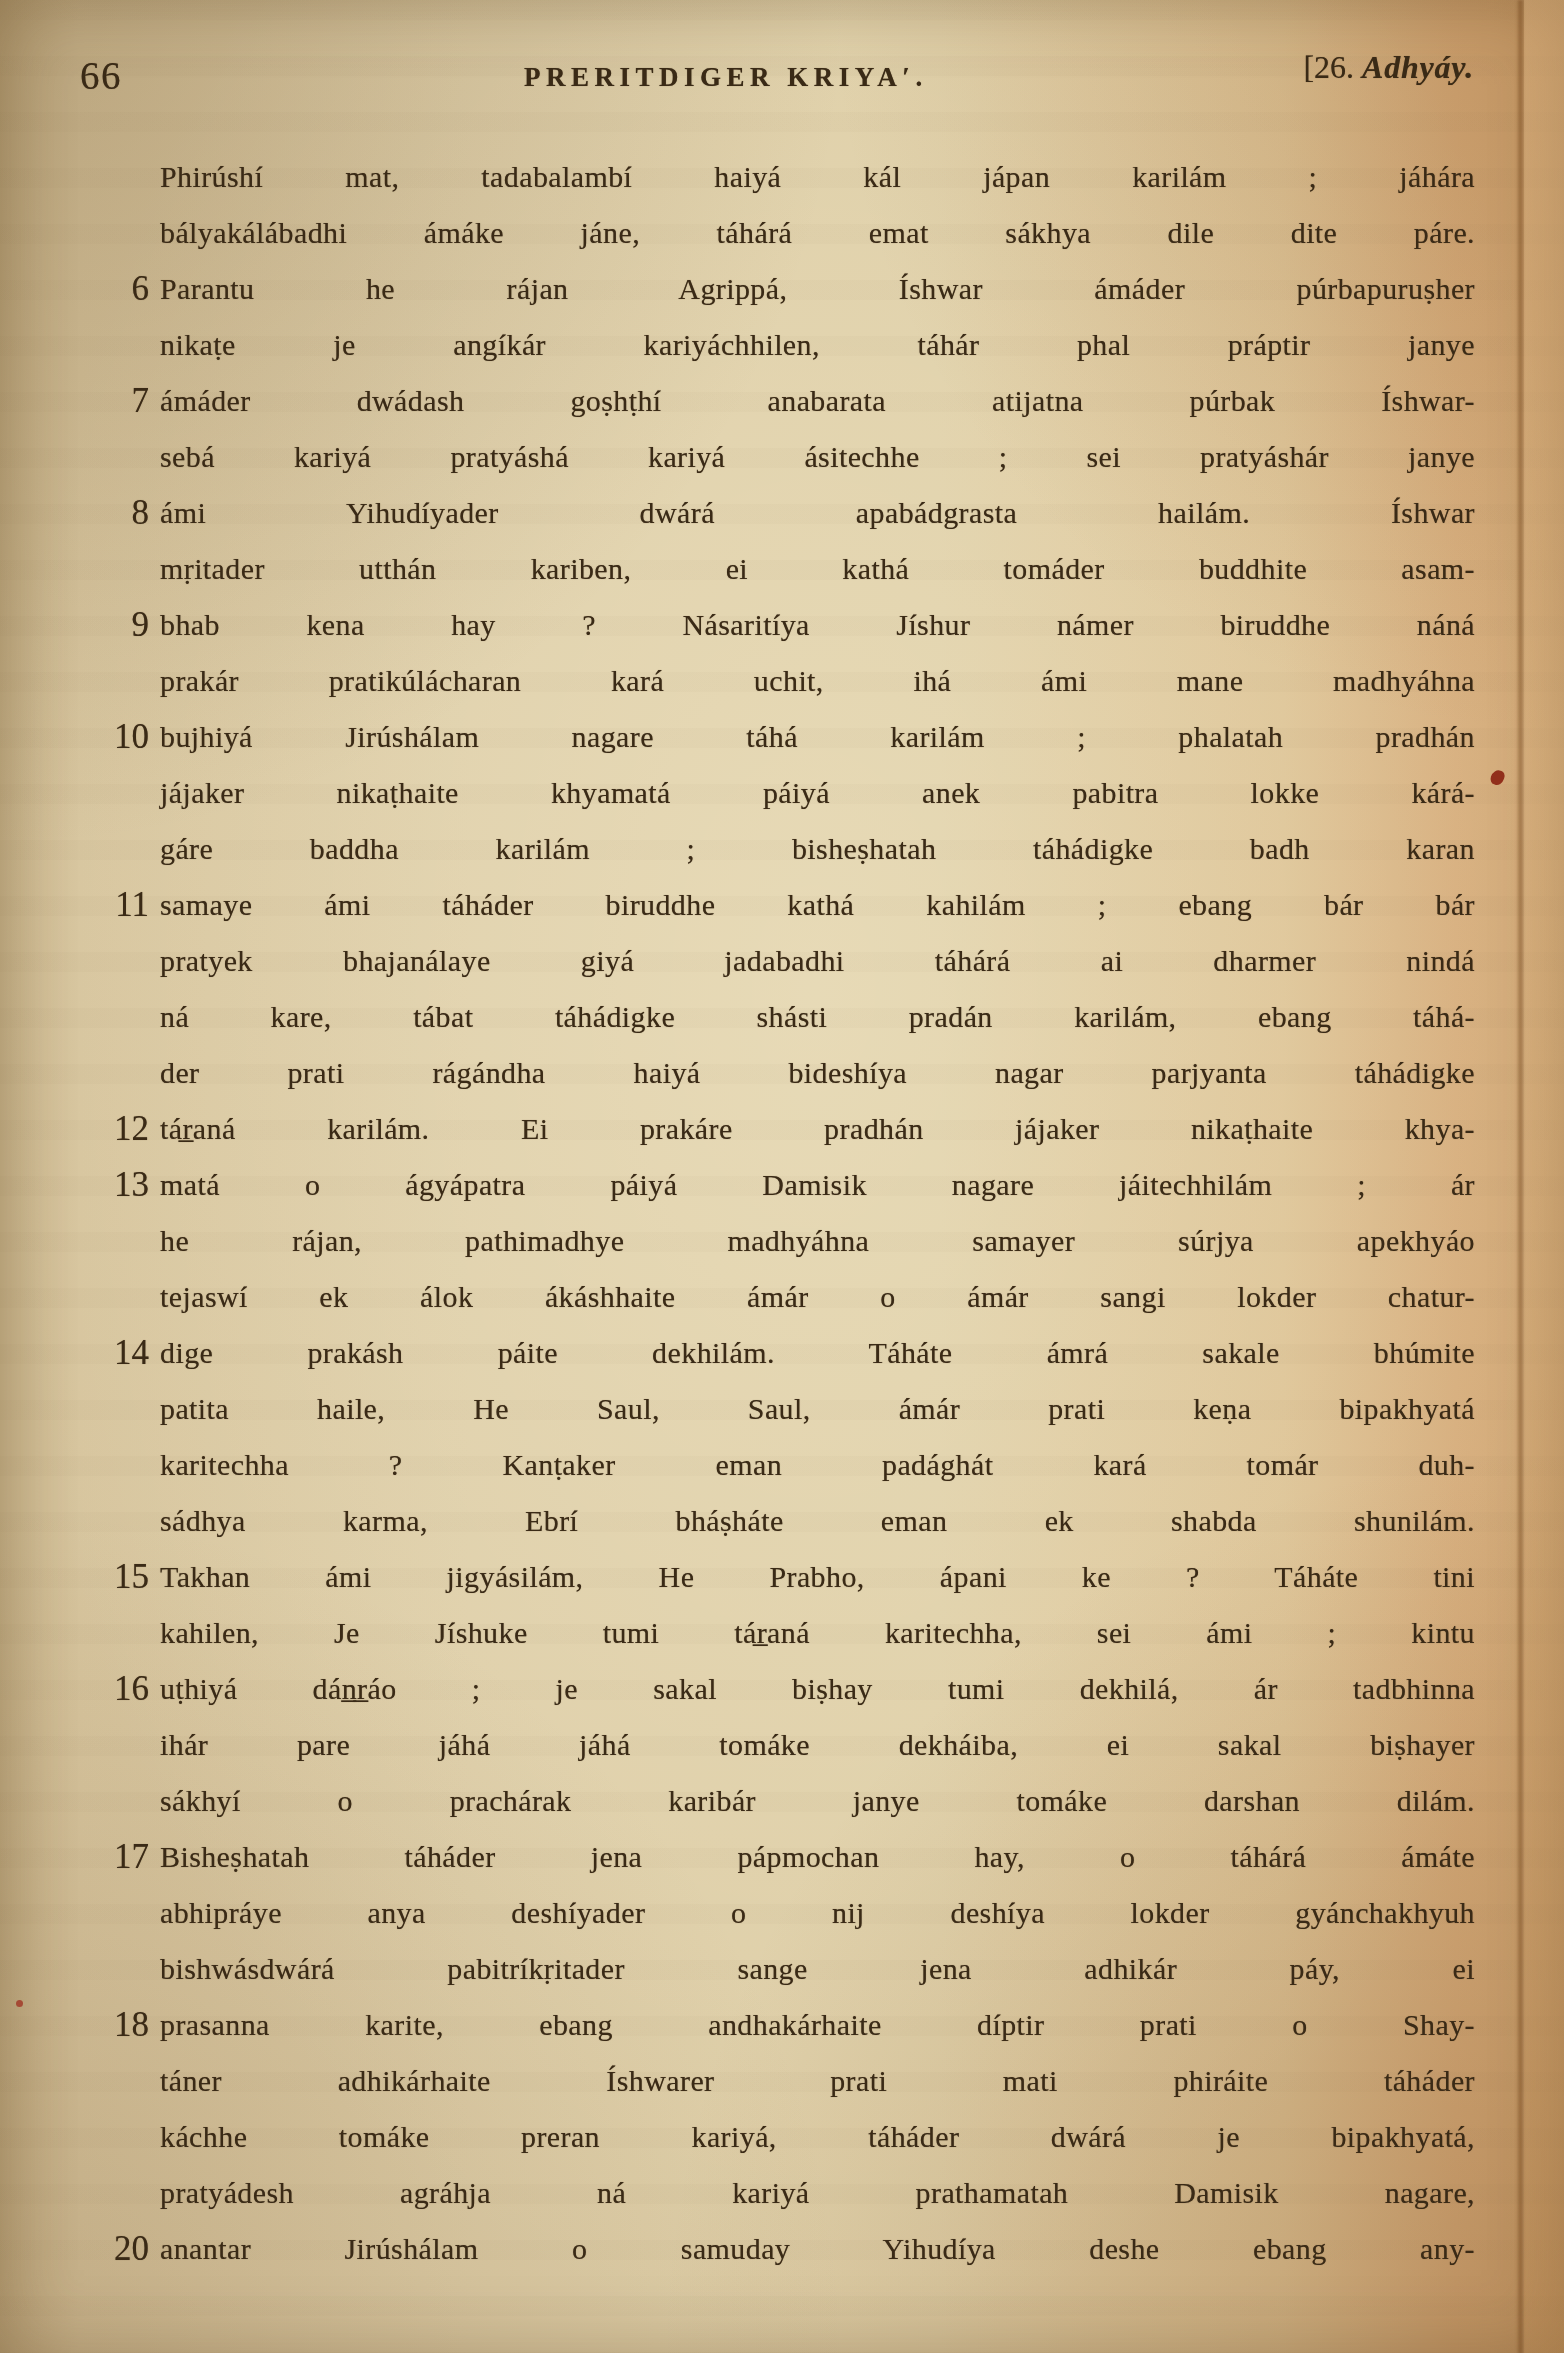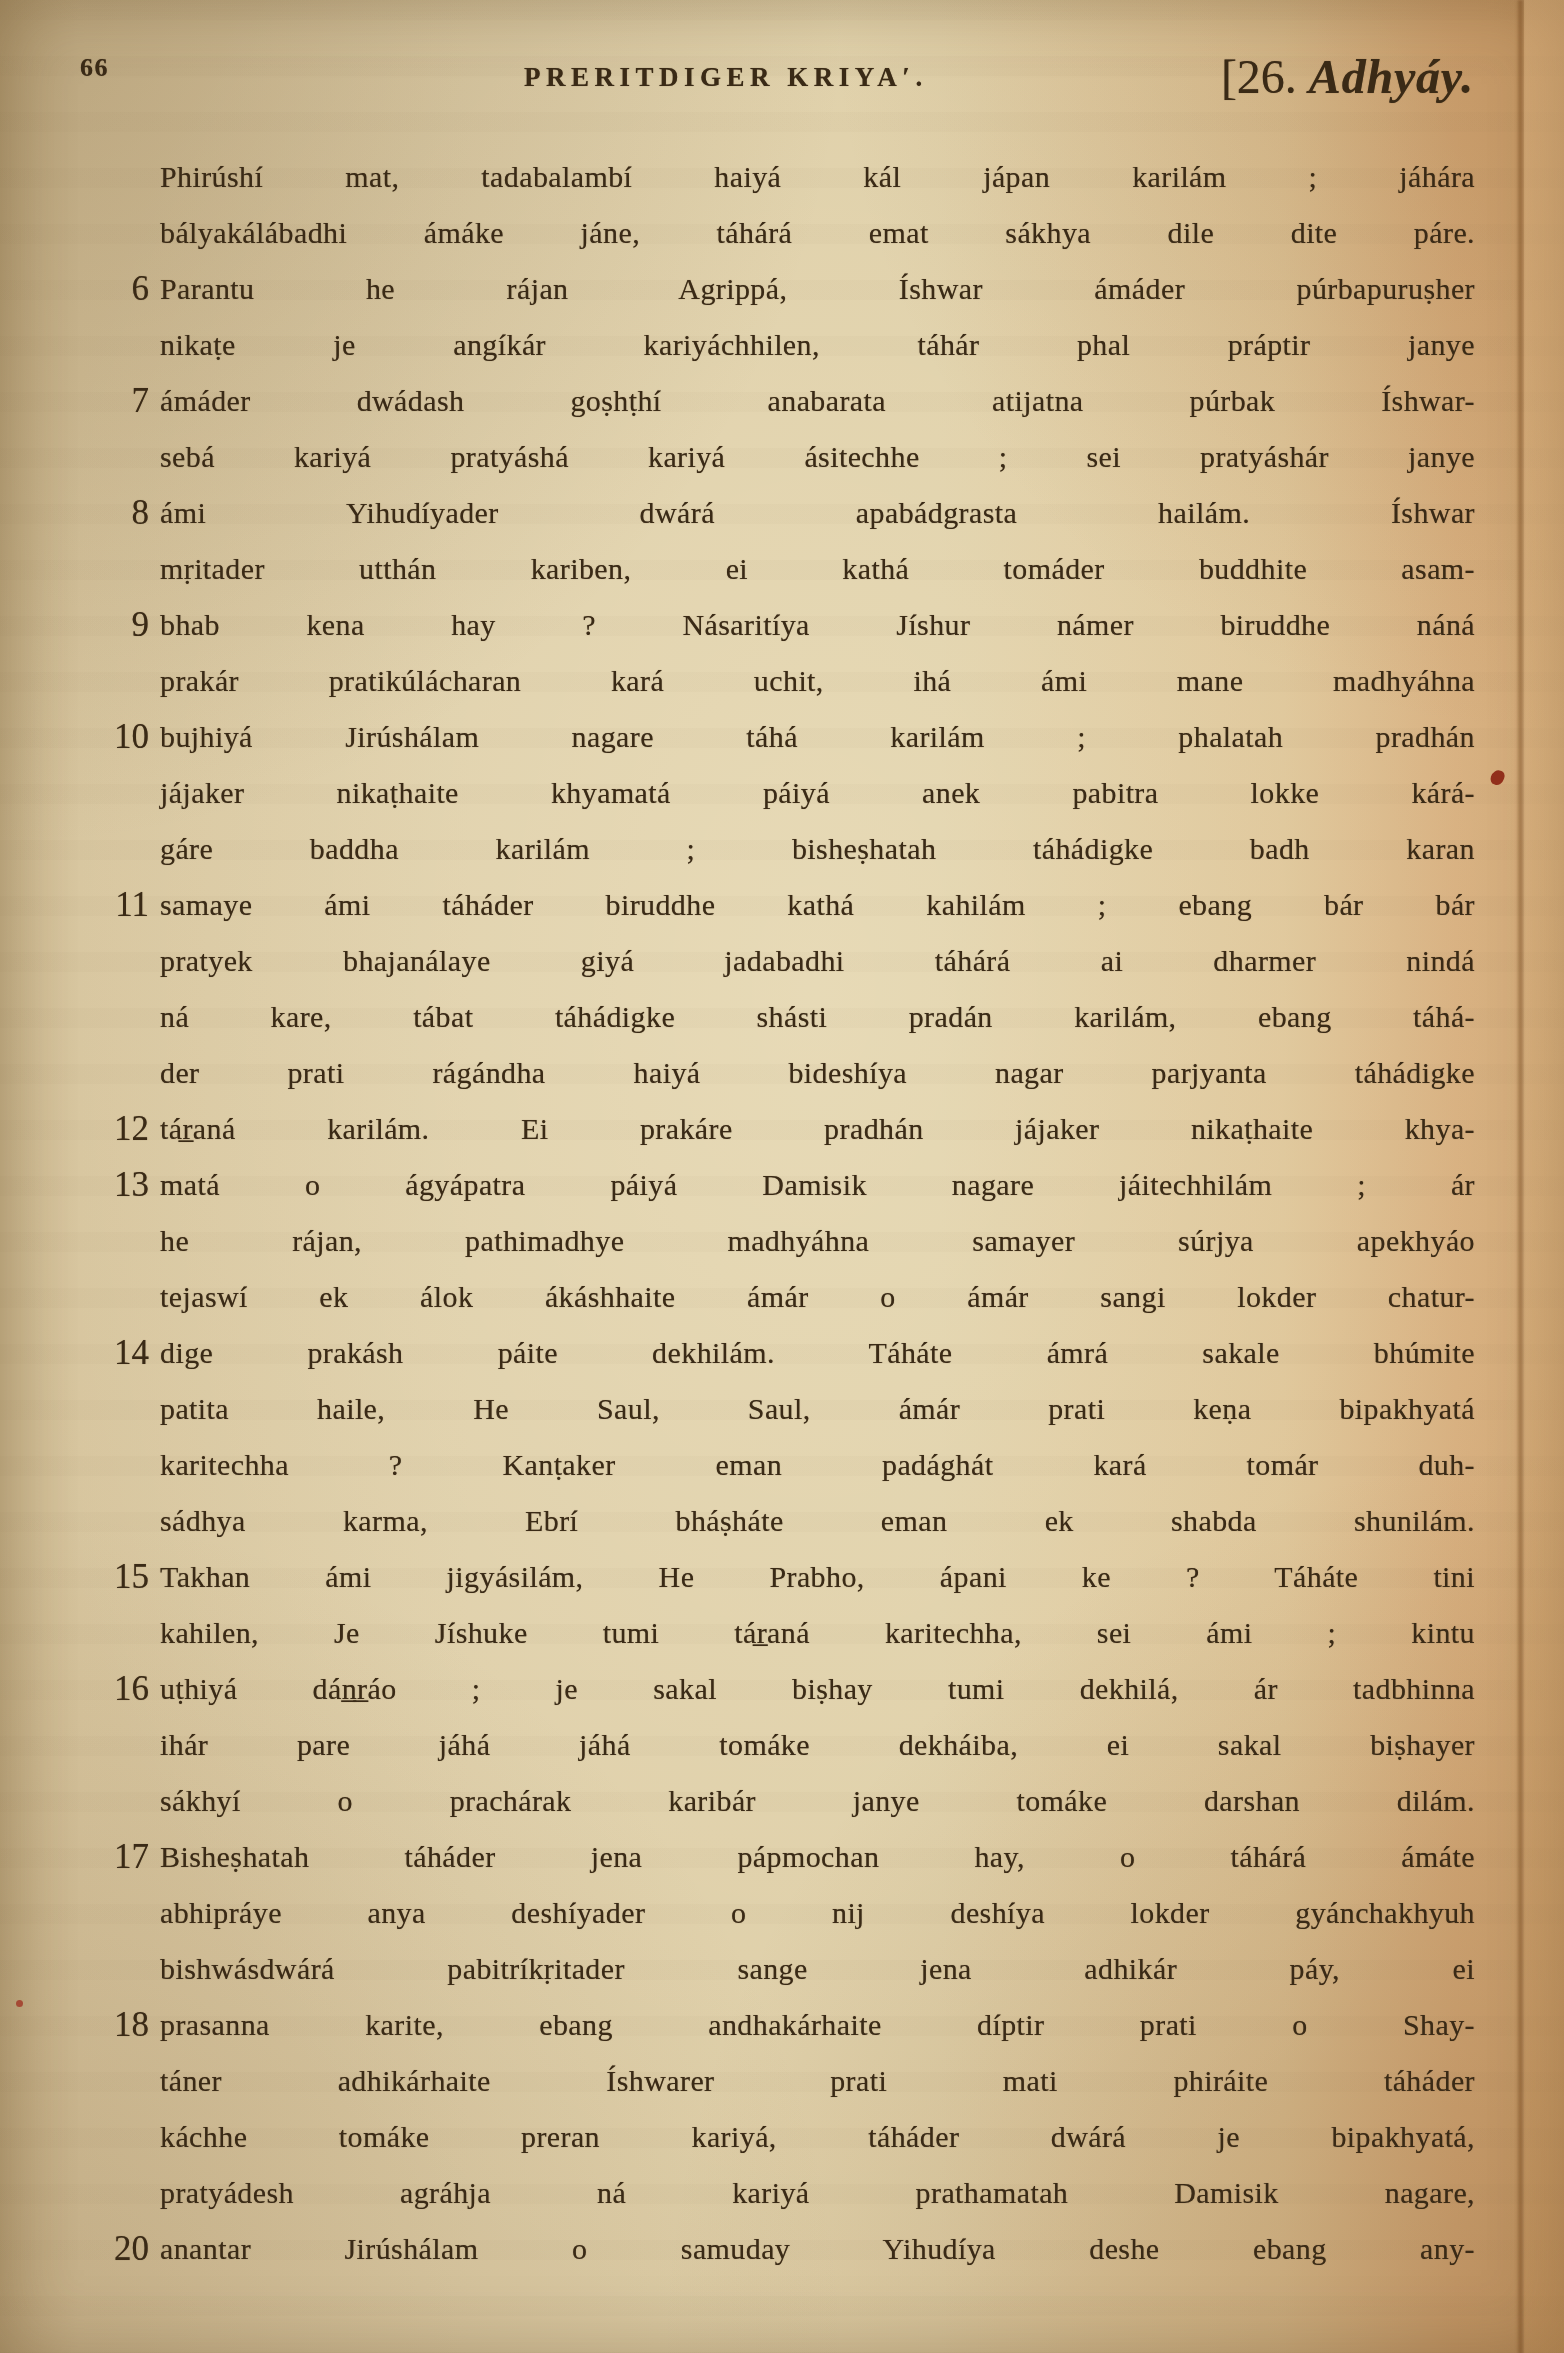--- a/index.html
+++ b/index.html
@@ -42,32 +42,32 @@
     background:#8b2412; border-radius:60% 40% 55% 45%;
     transform:rotate(18deg); opacity:.92;
   }
   .speck-left {
     position:absolute; left:15.6px; top:2000px; width:7px; height:7px;
     background:#a03424; border-radius:50%; opacity:.8;
   }
   .header { position:absolute; top:0; left:0; width:100%; height:117px; }
   .pgnum {
     position:absolute; left:80px; top:53px;
-    font-size:26px; font-weight:bold; letter-spacing:1.6px;
+    font-size:39px; font-weight:normal; letter-spacing:1.6px;
     text-shadow:0 0 0.8px rgba(58,42,22,0.6);
   }
   .runtitle {
     position:absolute; left:476px; top:62px;
     font-size:27px; font-weight:bold; letter-spacing:5.5px;
     text-shadow:0 0 0.8px rgba(58,42,22,0.6);
     margin-left:48px;
   }
   .chapref {
     position:absolute; right:91px; top:49px;
-    font-size:48px; text-shadow:0 0 0.8px rgba(58,42,22,0.6);
+    font-size:32px; text-shadow:0 0 0.8px rgba(58,42,22,0.6);
   }
   .chapref .word { font-style:italic; font-weight:bold; letter-spacing:0.8px; }
   .textblock {
     position:absolute; left:160px; top:149px; width:1315px;
   }
   .line { position:relative; height:56px; }
   .ltext {
     display:block;
     font-size:30px; line-height:56px;
     text-align:justify; text-align-last:justify; text-justify:inter-word;

